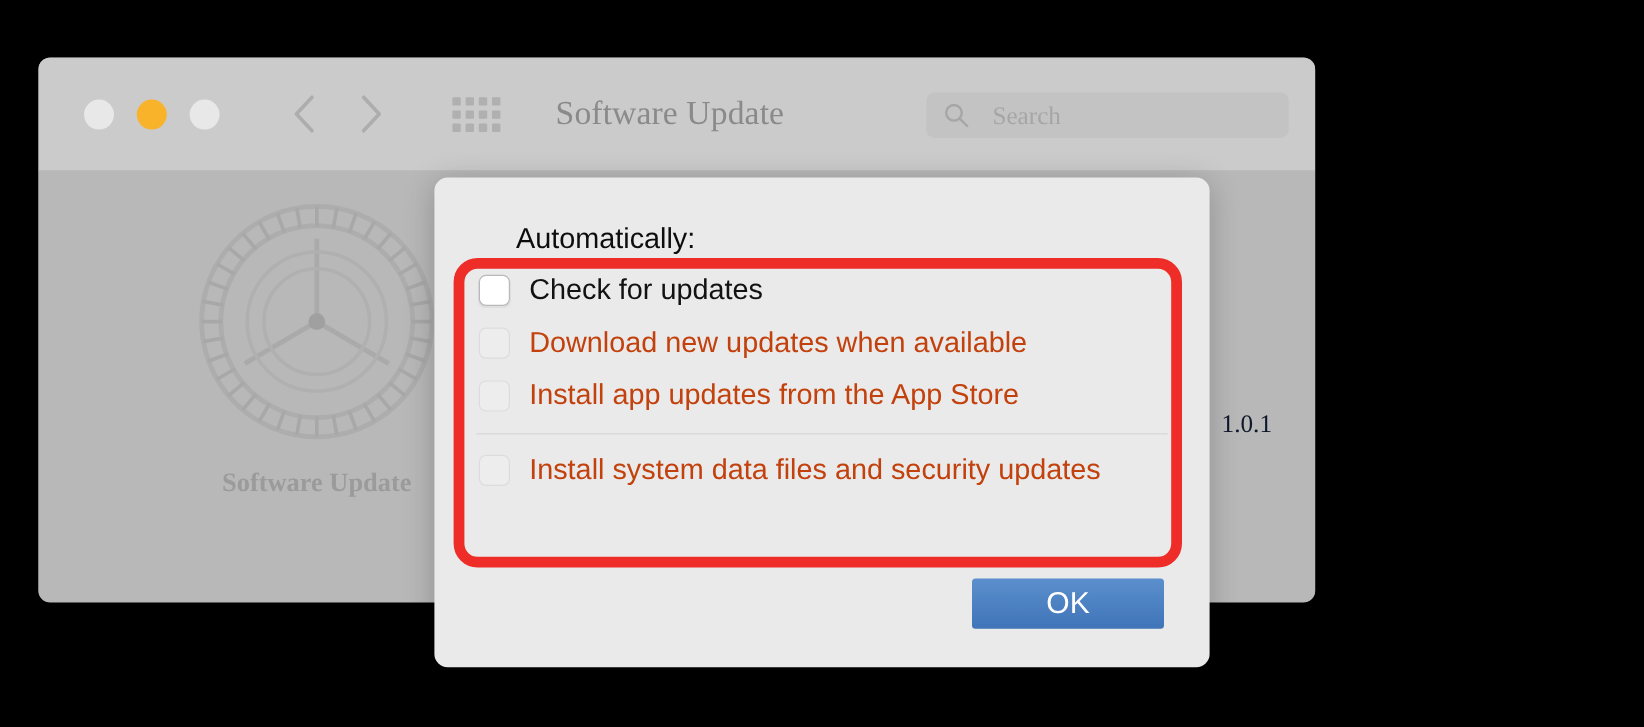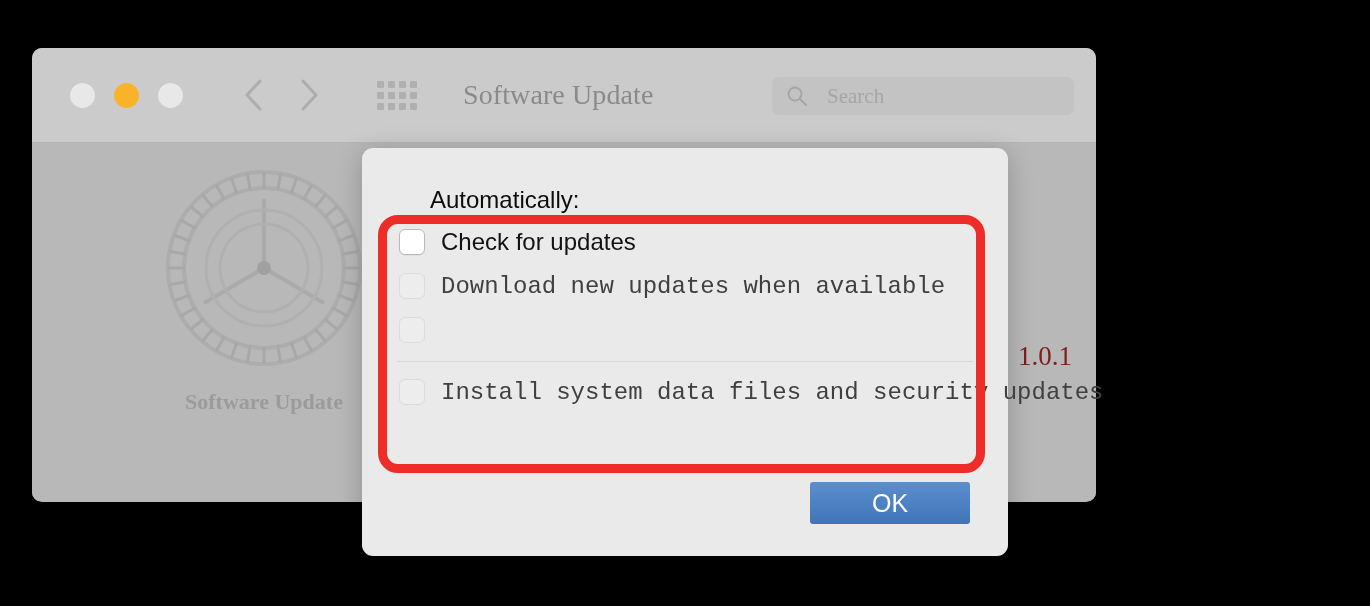--- a/index.html
+++ b/index.html
@@ -122,22 +122,22 @@
     margin-top: 16px;
     font-size: 22px;
     font-weight: bold;
     color: #9b9b9b;
   }
 
   #version-text {
     position: absolute;
     left: 986px;
     top: 198px;
-    font-size: 27px;
-    color: #7f1d1d;
+    font-size: 21px;
+    color: #0f172a;
     white-space: nowrap;
   }
 
   
   #sheet {
     position: absolute;
     left: 362px;
     top: 148px;
     width: 646px;
     height: 408px;
@@ -183,21 +183,21 @@
     border: 1px solid #dcdcdc;
     box-shadow: none;
   }
 
   .cblabel {
     margin-left: 16px;
     font-size: 24px;
     color: #121212;
     white-space: nowrap;
   }
-  .cbrow.disabled .cblabel { color: #404040; font-family: Liberation Mono, monospace; }
+  .cbrow.disabled .cblabel { color: #c2410c; }
 
   #group-separator {
     margin: 9px 2px 8px 2px;
     height: 1px;
     background: #d7d7d7;
   }
 
   
   #highlight-box {
     position: absolute;
@@ -360,20 +360,21 @@
     </div>
 
     <div class="cbrow disabled">
       <span class="cbox"></span>
       <span class="cblabel">Download new updates when available</span>
     </div>
 
 
     <div class="cbrow disabled">
       <span class="cbox"></span>
+      <span class="cblabel">Install app updates from the App Store</span>
     </div>
 
     <div id="group-separator"></div>
 
     <div class="cbrow disabled">
       <span class="cbox"></span>
       <span class="cblabel">Install system data files and security updates</span>
     </div>
   </div>
 

